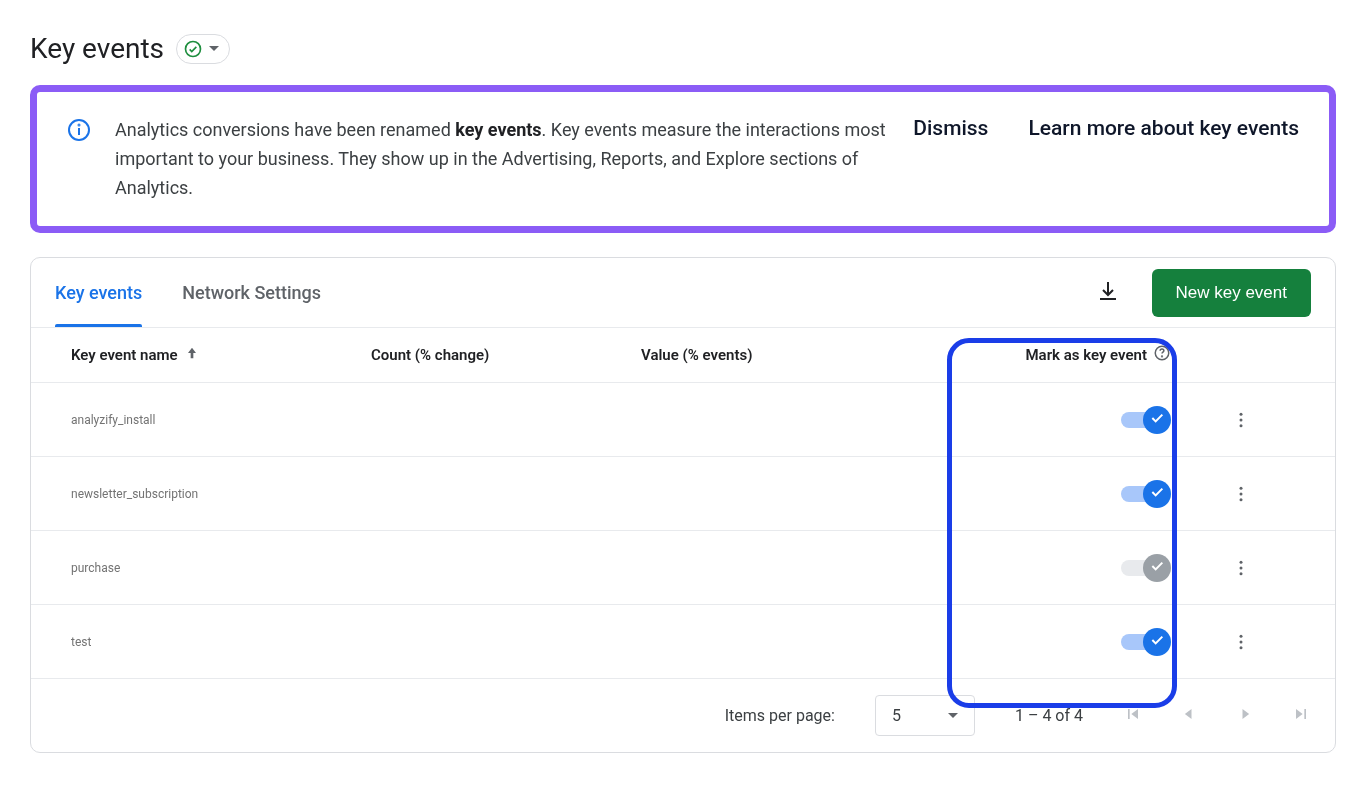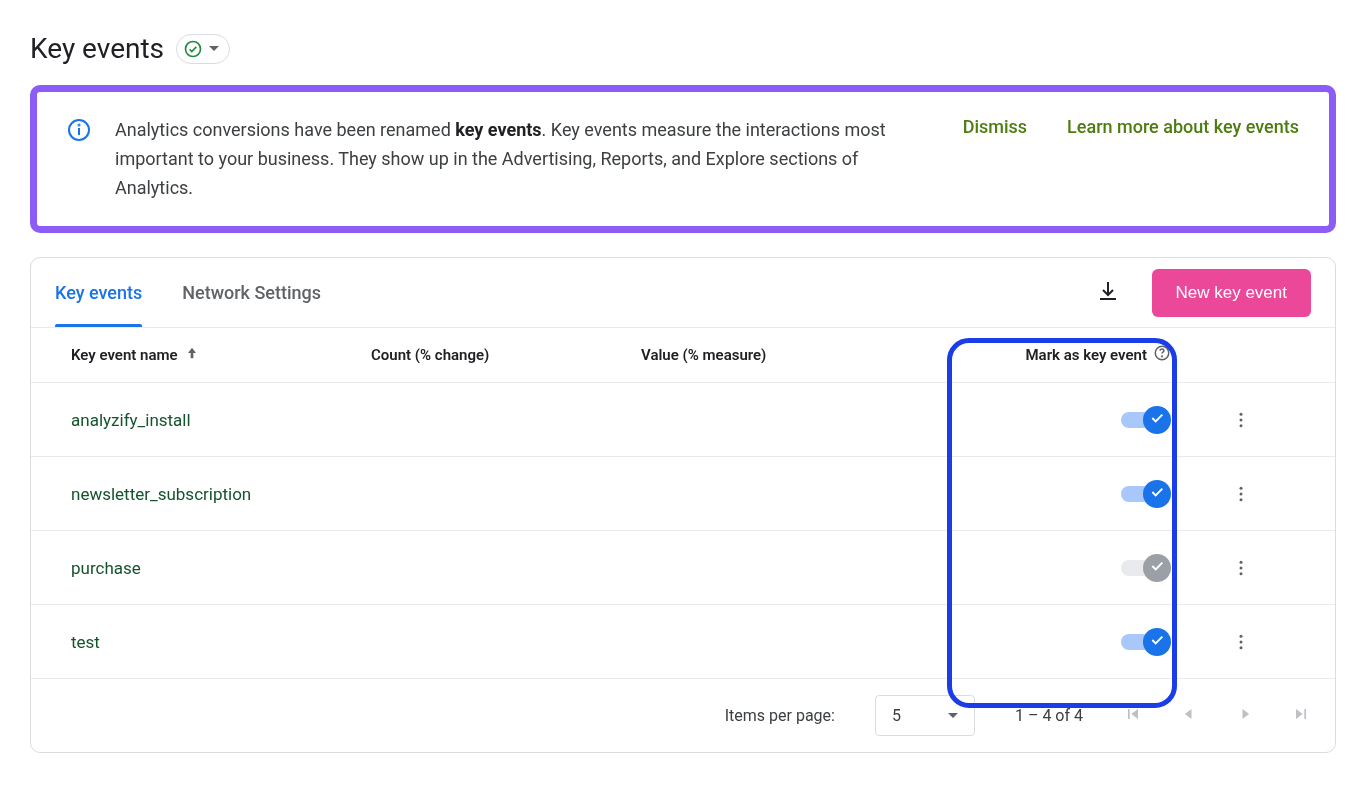--- a/index.html
+++ b/index.html
@@ -66,22 +66,22 @@
     line-height: 1.6;
     color: #3c4043;
   }
   .info-text .bold { font-weight: 700; color: #202124; }
   .info-actions {
     display: flex;
     gap: 40px;
     flex-shrink: 0;
   }
   .info-link {
-    color: #4d7c0f;
-    font-size: 18px;
+    color: #0f172a;
+    font-size: 21px;
     font-weight: 500;
     cursor: pointer;
     white-space: nowrap;
   }
 
   .card {
     border: 1px solid #dadce0;
     border-radius: 10px;
     overflow: hidden;
     background: #fff;
@@ -120,21 +120,21 @@
     display: flex;
     align-items: center;
     gap: 24px;
   }
   .download-icon {
     cursor: pointer;
     padding: 8px;
   }
   .download-icon svg { width: 24px; height: 24px; }
   .primary-button {
-    background: #ec4899;
+    background: #15803d;
     color: #fff;
     border: none;
     border-radius: 6px;
     padding: 14px 24px;
     font-size: 17px;
     font-weight: 500;
     cursor: pointer;
   }
 
   .table {
@@ -162,22 +162,22 @@
 
   .table-row {
     display: grid;
     grid-template-columns: 300px 1fr 1fr 260px 140px;
     padding: 0 24px 0 40px;
     align-items: center;
     border-bottom: 1px solid #e8eaed;
     height: 74px;
   }
   .cell {
-    font-size: 17px;
-    color: #14532d;
+    font-size: 12px;
+    color: #737373;
   }
   .cell.right { display:flex; justify-content: flex-end; }
 
   .toggle {
     position: relative;
     width: 50px;
     height: 28px;
     display: inline-block;
   }
   .toggle-track {
@@ -305,21 +305,21 @@
           <span class="sort-arrow">
             <svg viewBox="0 0 24 24" fill="#5f6368">
                 <path d="M12 4l-6 8h4v8h4v-8h4z"></path>
               </svg>
           </span>
         </div>
         <div class="th">
             <span>Count (% change)</span>
           </div>
         <div class="th">
-            <span>Value (% measure)</span>
+            <span>Value (% events)</span>
           </div>
         <div class="th right">
           <span>Mark as key event</span>
           <span class="help-icon">
             <svg viewBox="0 0 24 24" fill="none" stroke="#5f6368" stroke-width="2">
               <circle cx="12" cy="12" r="9"></circle>
               <path d="M9.5 9a2.5 2.5 0 115 0c0 1.5-2.5 2-2.5 3.5"></path>
               <circle cx="12" cy="16.5" r="0.5" fill="#5f6368"></circle>
             </svg>
           </span>

